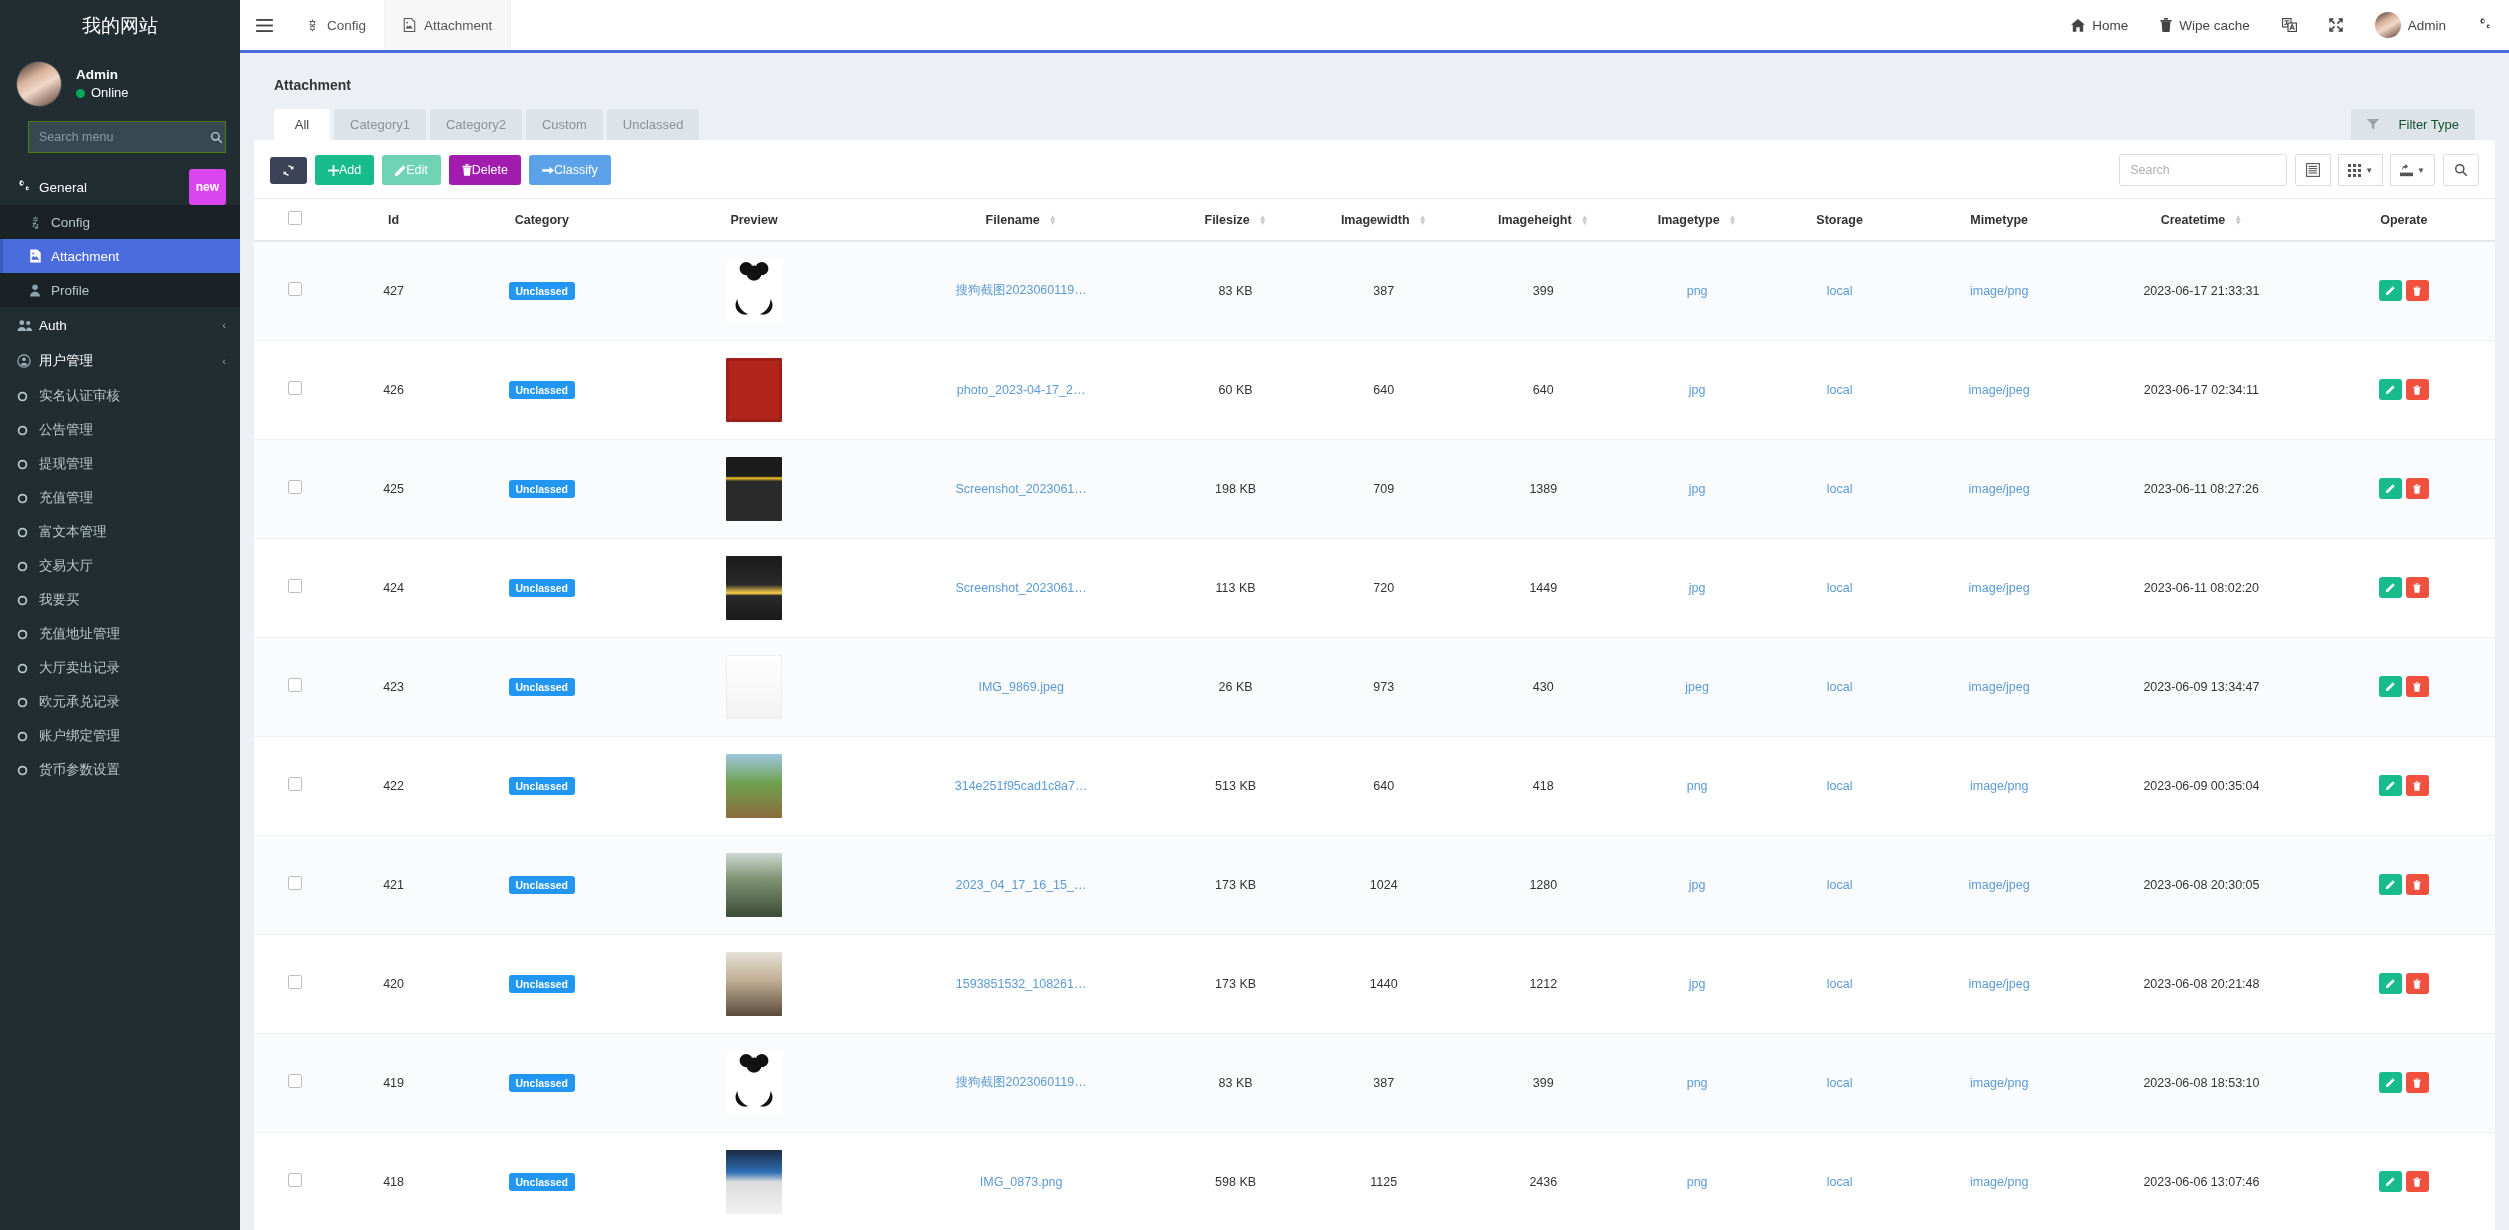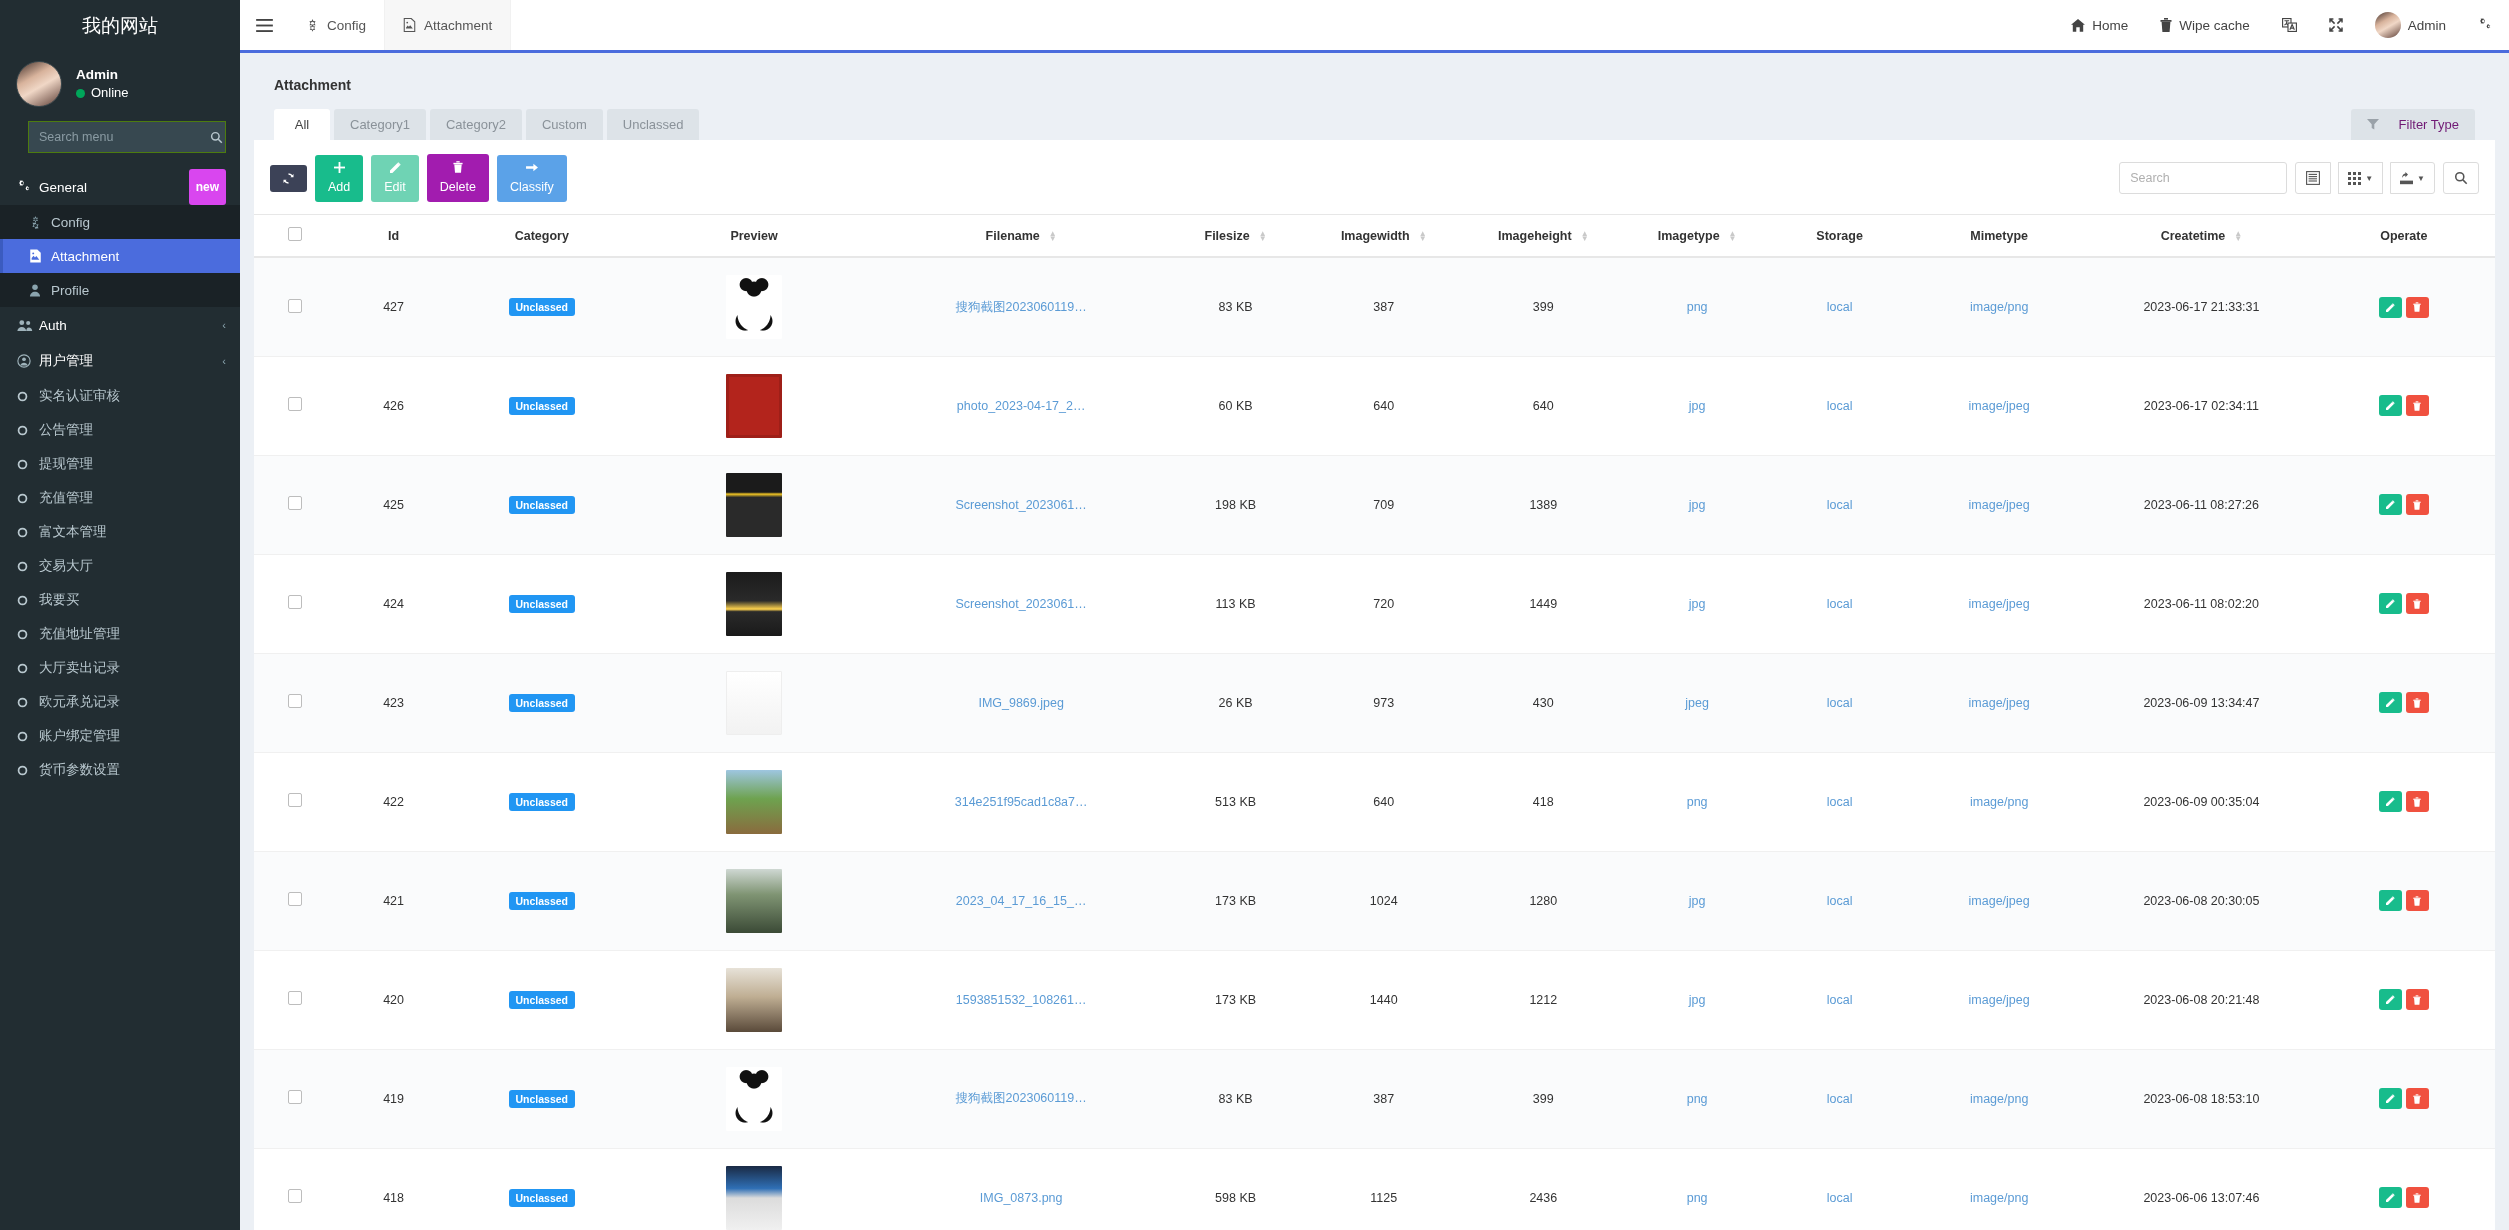--- a/index.html
+++ b/index.html
@@ -131,33 +131,33 @@
   .page-sub { font-size: 13px; color: #444; margin-top: 8px; }
 
   .cat-tabs { display: flex; align-items: flex-end; margin-top: 16px; gap: 4px; position: relative; }
   .cat-tab {
     padding: 8px 16px; font-size: 13px; color: #8a9299;
     background: #dde3e8; border-radius: 3px 3px 0 0; cursor: pointer;
     min-width: 56px; text-align: center;
   }
   .cat-tab.active { background: #ffffff; color: #444; }
   .filter-type {
-    margin-left: auto; padding: 8px 16px; font-size: 13px; color: #701a75;
+    margin-left: auto; padding: 8px 16px; font-size: 13px; color: #14532d;
     background: #dde3e8; border-radius: 3px 3px 0 0; cursor: pointer;
     display: flex; align-items: center; gap: 20px;
   }
 
   .toolbar {
     display: flex; align-items: center; padding: 14px 16px 12px 16px;
     background: #ffffff; gap: 8px;
   }
   .btn {
     border: none; border-radius: 3px; color: #fff; font-size: 12.5px;
-    padding: 7px 13px; cursor: pointer; display: inline-flex; align-items: center; gap: 6px;
-    font-family: "Liberation Sans", sans-serif; line-height: 1.3; flex-direction: column;
+    padding: 7px 13px; cursor: pointer; display: inline-flex; align-items: center; 
+    font-family: "Liberation Sans", sans-serif; line-height: 1.3;
   }
   .btn-refresh { background: #3c4257; padding: 7px 12px; }
   .btn-add { background: #1 abc; }
   .btn-add { background: #18bc8c; }
   .btn-edit { background: #6fd3b4; }
   .btn-delete { background: #a21caf; }
   .btn-classify { background: #5ba2e8; }
 
   .toolbar-right { margin-left: auto; display: flex; align-items: center; gap: 8px; }
   .tb-search {

